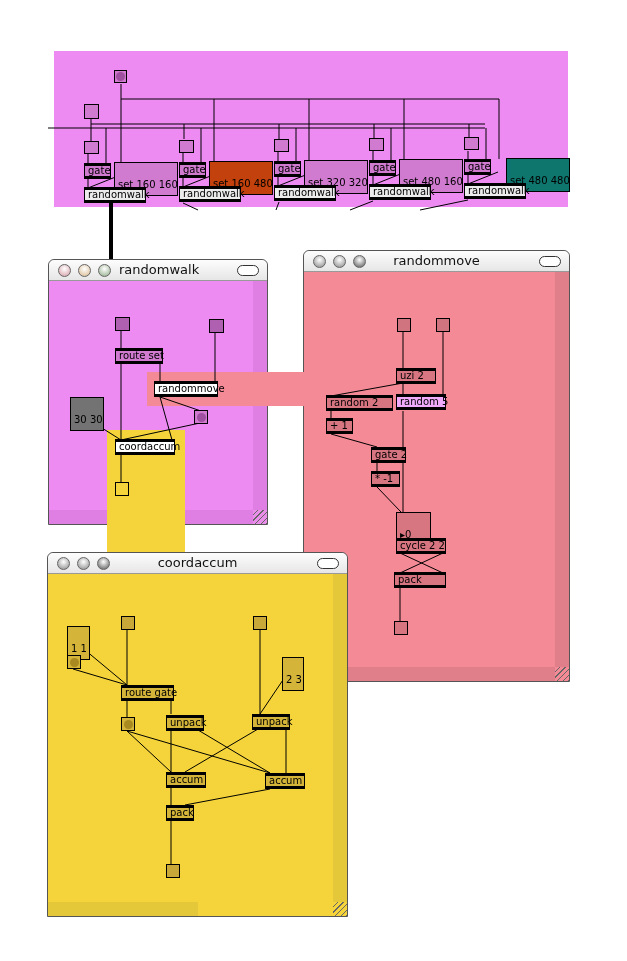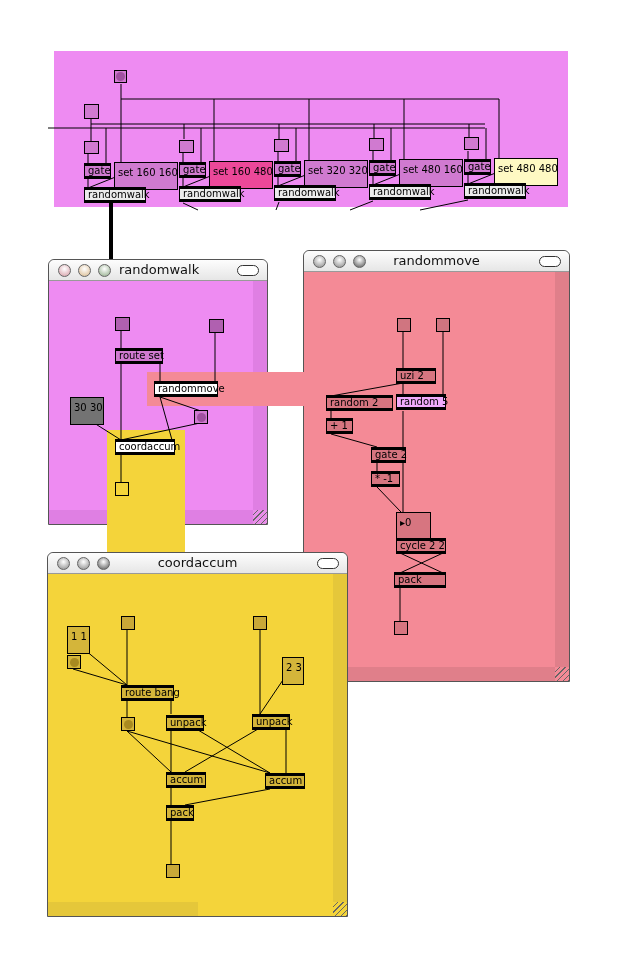--- a/index.html
+++ b/index.html
@@ -9,21 +9,21 @@
   .titlebar{position:absolute;left:0;right:0;top:0;height:20px;background:linear-gradient(#fdfdfd,#e6e6e6);border-bottom:1px solid #999;border-radius:6px 6px 0 0;}
   .title{position:absolute;left:0;right:0;top:2px;text-align:center;font-size:13px;color:#111;}
   .tl{position:absolute;top:4px;width:11px;height:11px;border-radius:50%;border:1px solid #666;}
   .zoombtn{position:absolute;right:8px;top:5px;width:20px;height:9px;border:1px solid #333;border-radius:6px;background:#fff;}
   .content{position:absolute;left:0;right:0;top:21px;bottom:0;}
   .vscroll{position:absolute;right:0;top:0;bottom:14px;width:14px;}
   .hscroll{position:absolute;left:0;bottom:0;height:14px;}
   .grip{position:absolute;right:0;bottom:0;width:14px;height:14px;background:repeating-linear-gradient(135deg,transparent 0 3px,#666 3px 4px);}
   .obj{position:absolute;height:14px;border:1px solid #000;font-size:10px;line-height:12px;padding:0 3px;box-sizing:border-box;white-space:nowrap;}
   .obj.box{border-top:3px solid #000;border-bottom:3px solid #000;height:16px;line-height:10px;}
-  .msg{position:absolute;height:28px;border:1px solid #000;font-size:10px;line-height:12px;padding:4px 3px;box-sizing:border-box;white-space:nowrap;}
+  .msg{position:absolute;height:18px;border:1px solid #000;font-size:10px;line-height:12px;padding:16px 3px;box-sizing:border-box;white-space:nowrap;}
   .sq{position:absolute;width:12px;height:12px;border:1px solid #000;box-sizing:border-box;}
   .btn{position:absolute;width:13px;height:13px;border:1px solid #000;box-sizing:border-box;}
   .btn::after{content:"";position:absolute;left:1px;top:1px;width:9px;height:9px;border-radius:50%;}
   svg.wires{position:absolute;left:0;top:0;pointer-events:none;}
 </style>
 </head>
 <body>
 
 <div class="panel" style="left:54px;top:51px;width:514px;height:156px;background:#ee8bf2;"></div>
 
@@ -86,24 +86,24 @@
 <div class="sq" style="left:369px;top:138px;width:15px;height:13px;background:#d07ad0;"></div>
 <div class="sq" style="left:464px;top:137px;width:15px;height:13px;background:#d07ad0;"></div>
 
 <div class="obj box" style="left:84px;top:163px;width:27px;background:#d07ad0;">gate</div>
 <div class="obj box" style="left:179px;top:162px;width:27px;background:#d07ad0;">gate</div>
 <div class="obj box" style="left:274px;top:161px;width:27px;background:#d07ad0;">gate</div>
 <div class="obj box" style="left:369px;top:160px;width:27px;background:#d07ad0;">gate</div>
 <div class="obj box" style="left:464px;top:159px;width:27px;background:#d07ad0;">gate</div>
 
 <div class="msg" style="left:114px;top:162px;width:64px;background:#d07ad0;">set 160 160</div>
-<div class="msg" style="left:209px;top:161px;width:64px;background:#ec4899;">set 160 480</div>
+<div class="msg" style="left:209px;top:161px;width:64px;background:#c2410c;">set 160 480</div>
 <div class="msg" style="left:304px;top:160px;width:64px;background:#d07ad0;">set 320 320</div>
 <div class="msg" style="left:399px;top:159px;width:64px;background:#d07ad0;">set 480 160</div>
-<div class="msg" style="left:494px;top:158px;width:64px;background:#fef9c3;">set 480 480</div>
+<div class="msg" style="left:506px;top:158px;width:64px;background:#0f766e;">set 480 480</div>
 
 <div class="obj box" style="left:84px;top:187px;width:62px;background:#ececec;">randomwalk</div>
 <div class="obj box" style="left:179px;top:186px;width:62px;background:#ececec;">randomwalk</div>
 <div class="obj box" style="left:274px;top:185px;width:62px;background:#ececec;">randomwalk</div>
 <div class="obj box" style="left:369px;top:184px;width:62px;background:#ececec;">randomwalk</div>
 <div class="obj box" style="left:464px;top:183px;width:62px;background:#ececec;">randomwalk</div>
 
 <div class="win" style="left:48px;top:259px;width:218px;height:264px;border-radius:6px 6px 0 0;">
   <div class="titlebar">
     <span class="tl" style="left:9px;background:radial-gradient(circle at 50% 35%,#fff,#d49aa3);"></span>
@@ -223,21 +223,21 @@
 <div class="obj box" style="left:394px;top:572px;width:52px;background:#d77580;">pack</div>
 <div class="sq" style="left:394px;top:621px;width:14px;height:14px;background:#d77580;"></div>
 
 <div class="msg" style="left:67px;top:626px;width:23px;background:#d4b53a;">1 1</div>
 <div class="btn" style="left:67px;top:655px;width:14px;height:14px;background:#d4b53a;">
     <span style="position:absolute;left:2px;top:2px;width:9px;height:9px;border-radius:50%;background:#a88a20;"></span>
   </div>
 <div class="sq" style="left:121px;top:616px;width:14px;height:14px;background:#c8a838;"></div>
 <div class="sq" style="left:253px;top:616px;width:14px;height:14px;background:#c8a838;"></div>
 <div class="msg" style="left:282px;top:657px;width:22px;background:#d4b53a;">2 3</div>
-<div class="obj box" style="left:121px;top:685px;width:53px;background:#d4b53a;">route bang</div>
+<div class="obj box" style="left:121px;top:685px;width:53px;background:#d4b53a;">route gate</div>
 <div class="btn" style="left:121px;top:717px;width:14px;height:14px;background:#d4b53a;">
     <span style="position:absolute;left:2px;top:2px;width:9px;height:9px;border-radius:50%;background:#a88a20;"></span>
   </div>
 <div class="obj box" style="left:166px;top:715px;width:38px;background:#d4b53a;">unpack</div>
 <div class="obj box" style="left:252px;top:714px;width:38px;background:#d4b53a;">unpack</div>
 <div class="obj box" style="left:166px;top:772px;width:40px;background:#d4b53a;">accum</div>
 <div class="obj box" style="left:265px;top:773px;width:40px;background:#d4b53a;">accum</div>
 <div class="obj box" style="left:166px;top:805px;width:28px;background:#d4b53a;">pack</div>
 <div class="sq" style="left:166px;top:864px;width:14px;height:14px;background:#c8a838;"></div>
 

